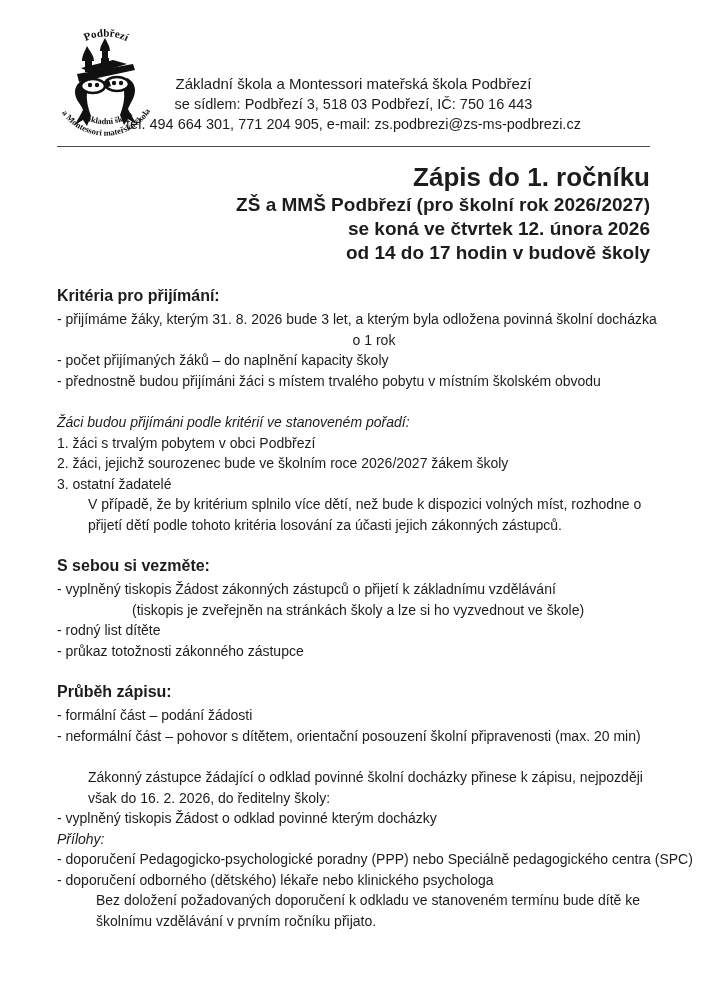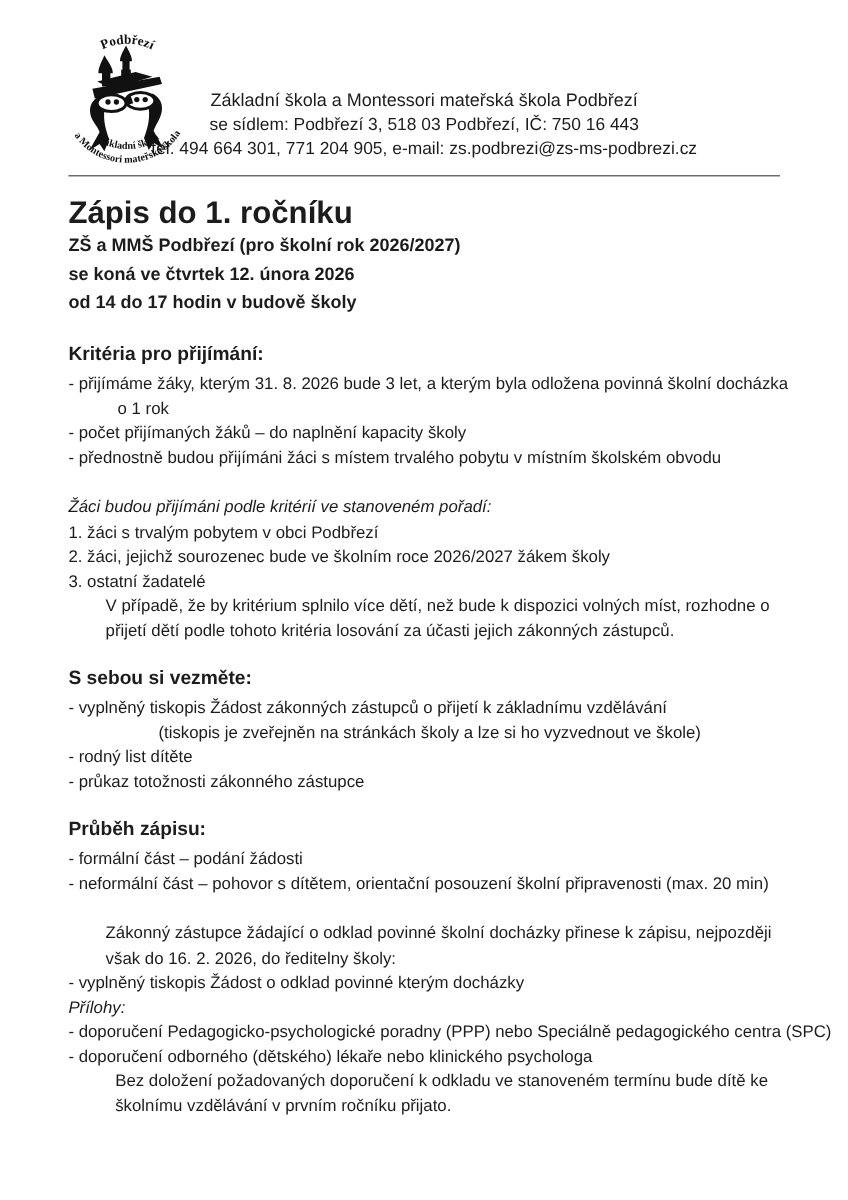--- a/index.html
+++ b/index.html
@@ -13,31 +13,31 @@
   }
   .page { width: 707px; height: 1000px; padding: 0 57px; position: relative; }
 
   
   .header { position: relative; padding-top: 74px; padding-bottom: 12px; border-bottom: 1.5px solid #4a4a4a; }
   .logo { position: absolute; left: -4px; top: 20px; width: 104px; height: 122px; }
   .header-text { text-align: center; font-size: 14.5px; line-height: 20px; }
   .header-text .school-name { font-weight: normal; font-size: 15px; }
 
   
-  .title-block { text-align: left; margin-top: 14px; font-weight: bold; }
+  .title-block { text-align: right; margin-top: 14px; font-weight: bold; }
   .title-main { font-size: 26px; line-height: 32px; }
-  .title-sub { font-size: 15px; line-height: 24px; }
+  .title-sub { font-size: 19px; line-height: 24px; }
 
   
   .section { margin-top: 21px; }
   .section-heading { font-size: 16px; font-weight: bold; line-height: 20px; margin-bottom: 3px; }
   .section-heading.underlined { text-decoration: underline; }
   .line { font-size: 14px; line-height: 20.5px; white-space: nowrap; }
   .para { font-size: 14px; line-height: 20.5px; margin-left: 31px; }
-  .indent-1 { padding-left: 41px; }
+  .indent-1 { padding-left: 41px; text-align: center; }
   .indent-2 { padding-left: 75px; }
   .indent-small { padding-left: 8px; }
   .italic { font-style: italic; }
 </style>
 </head>
 <body>
 
 <div class="page">
 
   <div class="header">

